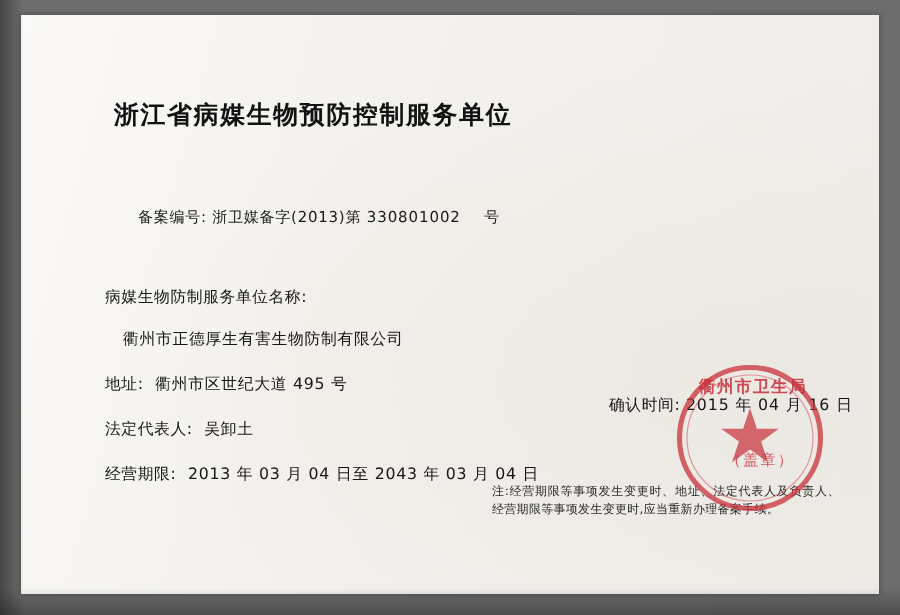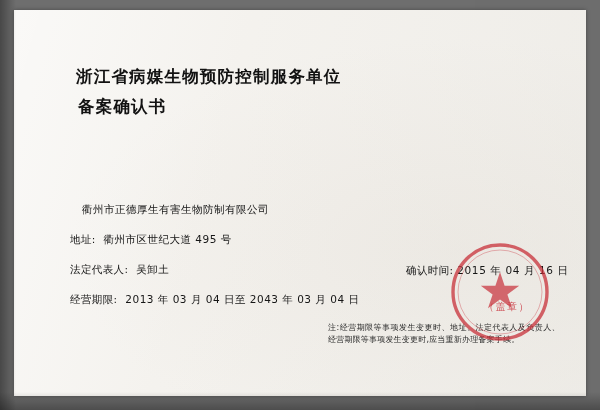--- a/index.html
+++ b/index.html
@@ -205,26 +205,32 @@
 </style>
 </head>
 <body>
 
 <div class="page">
   <div class="sheet">
     <div class="sheet-inner">
 
       <div class="title-block">
         <div class="title-line">浙江省病媒生物预防控制服务单位</div>
-        <div class="title-line second">备案确认书</div>
-      </div>
-
+      </div>
+
+      <div class="record-row">
+        <span>备案编号:</span>
+        <span>浙卫媒备字(2013)第</span>
+        <span class="val">330801002</span>
+        <span class="suffix">号</span>
+      </div>
 
       <div class="left-col">
         <div class="field">
+          <span class="label">病媒生物防制服务单位名称:</span>
           <span class="value">衢州市正德厚生有害生物防制有限公司</span>
         </div>
         <div class="field inline">
           <span class="label">地址:</span>
           <span class="value">衢州市区世纪大道 495 号</span>
         </div>
         <div class="field inline">
           <span class="label">法定代表人:</span>
           <span class="value">吴卸土</span>
         </div>
@@ -242,20 +248,21 @@
         </div>
       </div>
 
       <div class="seal">
         <svg width="108" height="108" viewBox="0 0 108 108" aria-hidden="true">
           <circle cx="54" cy="54" r="47" fill="none" stroke="#c8303a" stroke-width="3.4" opacity="0.85"></circle>
           <circle cx="54" cy="54" r="42" fill="none" stroke="#c8303a" stroke-width="0.8" opacity="0.5"></circle>
           <path d="M54 34 L58.6 47.8 L73.2 47.8 L61.4 56.4 L66 70.2 L54 61.6 L42 70.2 L46.6 56.4 L34.8 47.8 L49.4 47.8 Z" fill="#c8303a" opacity="0.8"></path>
         </svg>
       </div>
+      <div class="seal-text-top">衢州市卫生局</div>
       <div class="seal-text-bottom">（盖章）</div>
 
       <div class="footnote">
         <p>注:经营期限等事项发生变更时、地址、法定代表人及负责人、经营期限等事项发生变更时,应当重新办理备案手续。</p>
       </div>
 
     </div>
   </div>
   <div class="edge-shadow-left"></div>
   <div class="edge-shadow-bottom"></div>

